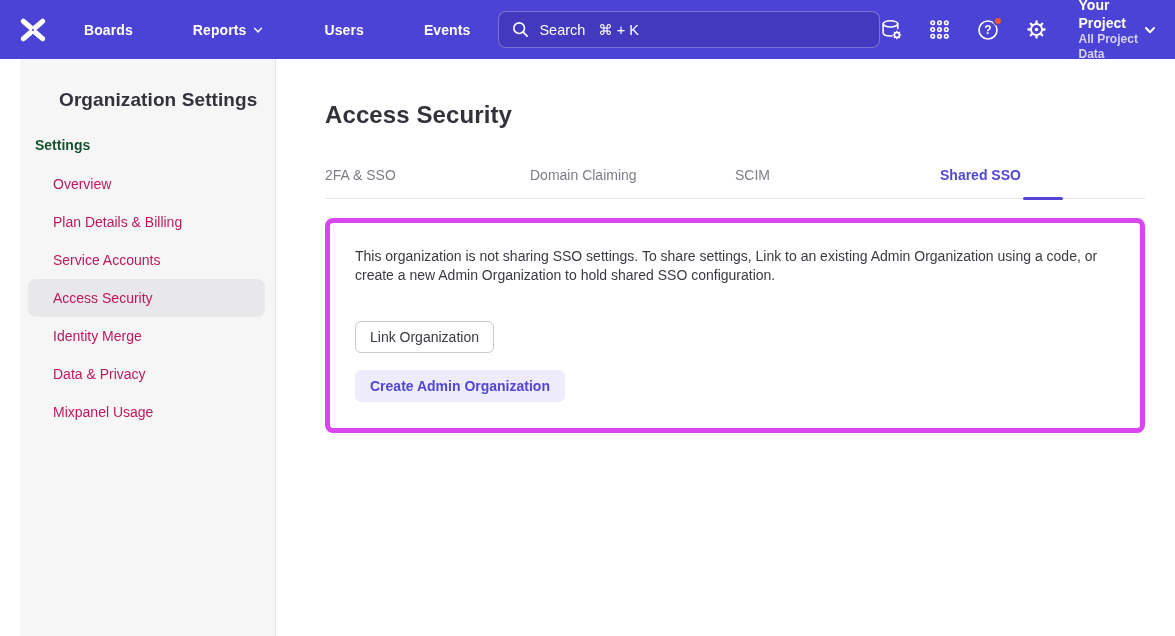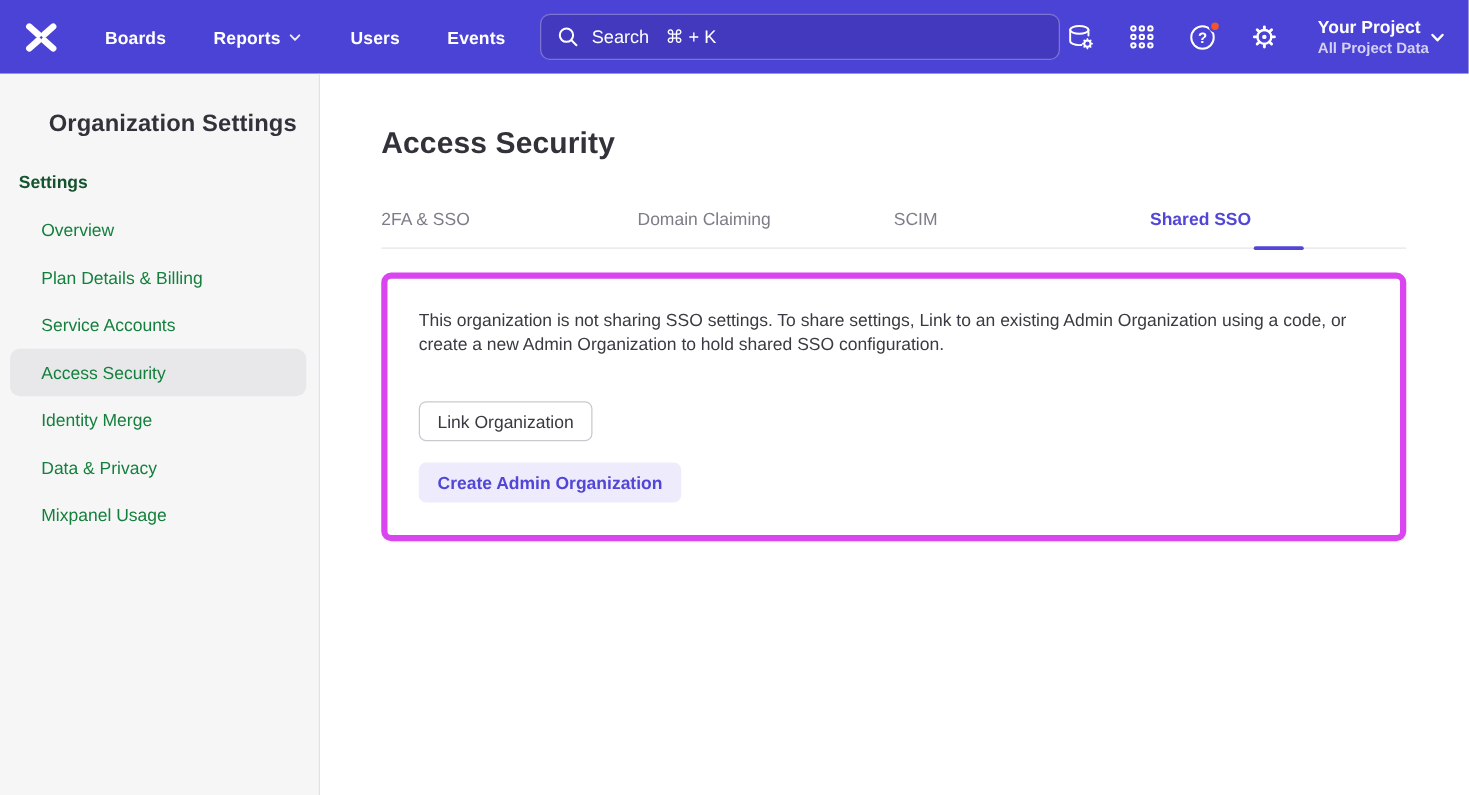--- a/index.html
+++ b/index.html
@@ -19,21 +19,21 @@
     align-items: center;
     padding: 0 18px 0 18px;
   }
   .logo {
     width: 30px; height: 28px;
     margin-right: 36px;
     flex: 0 0 auto;
     display: flex; align-items: center; justify-content: center;
     cursor: pointer;
   }
-  .nav-links { display: flex; align-items: center; gap: 38px; }
+  .nav-links { display: flex; align-items: center; gap: 60px; }
   .nav-link {
     color: #ffffff;
     font-size: 14px;
     font-weight: 600;
     letter-spacing: .1px;
     display: flex; align-items: center; gap: 6px;
     cursor: pointer;
     white-space: nowrap;
   }
   .nav-link .chev { display: flex; align-items: center; opacity: .9; }
@@ -59,21 +59,21 @@
     width: 10px; height: 10px; border-radius: 50%;
     background: #f2552c;
     border: 2px solid #4b42d6;
   }
   .project-switcher { display: flex; align-items: center; gap: 0; margin-left: 6px; cursor: pointer; }
   .project-texts { display: flex; flex-direction: column; align-items: flex-start; line-height: 1.25; }
   .project-name { color: #ffffff; font-size: 14px; font-weight: 700; }
   .project-sub { color: #d4d1f2; font-size: 12px; font-weight: 600; }
 
   
-  .page { display: flex; height: 577px; }
+  .page { display: flex; height: 577px; padding-left: 20px; }
 
   
   .sidebar {
     width: 256px; flex: 0 0 256px;
     background: #f6f6f7;
     border-right: 1px solid #e2e2e5;
     padding-top: 30px;
   }
   .sidebar-title {
     margin-left: 39px;
@@ -89,21 +89,21 @@
     color: #14532d;
   }
   .sidebar-item {
     height: 38px;
     margin: 0 10px 0 8px;
     padding-left: 25px;
     border-radius: 8px;
     display: flex; align-items: center;
     font-size: 14px;
     font-weight: 500;
-    color: #15803d;
+    color: #be185d;
     cursor: pointer;
     white-space: nowrap;
   }
   .sidebar-item.active { background: #e8e8ea; }
 
   
   .main { flex: 1; padding: 42px 0 0 49px; background: #fff; }
   .page-title {
     font-size: 24px;
     font-weight: 700;

